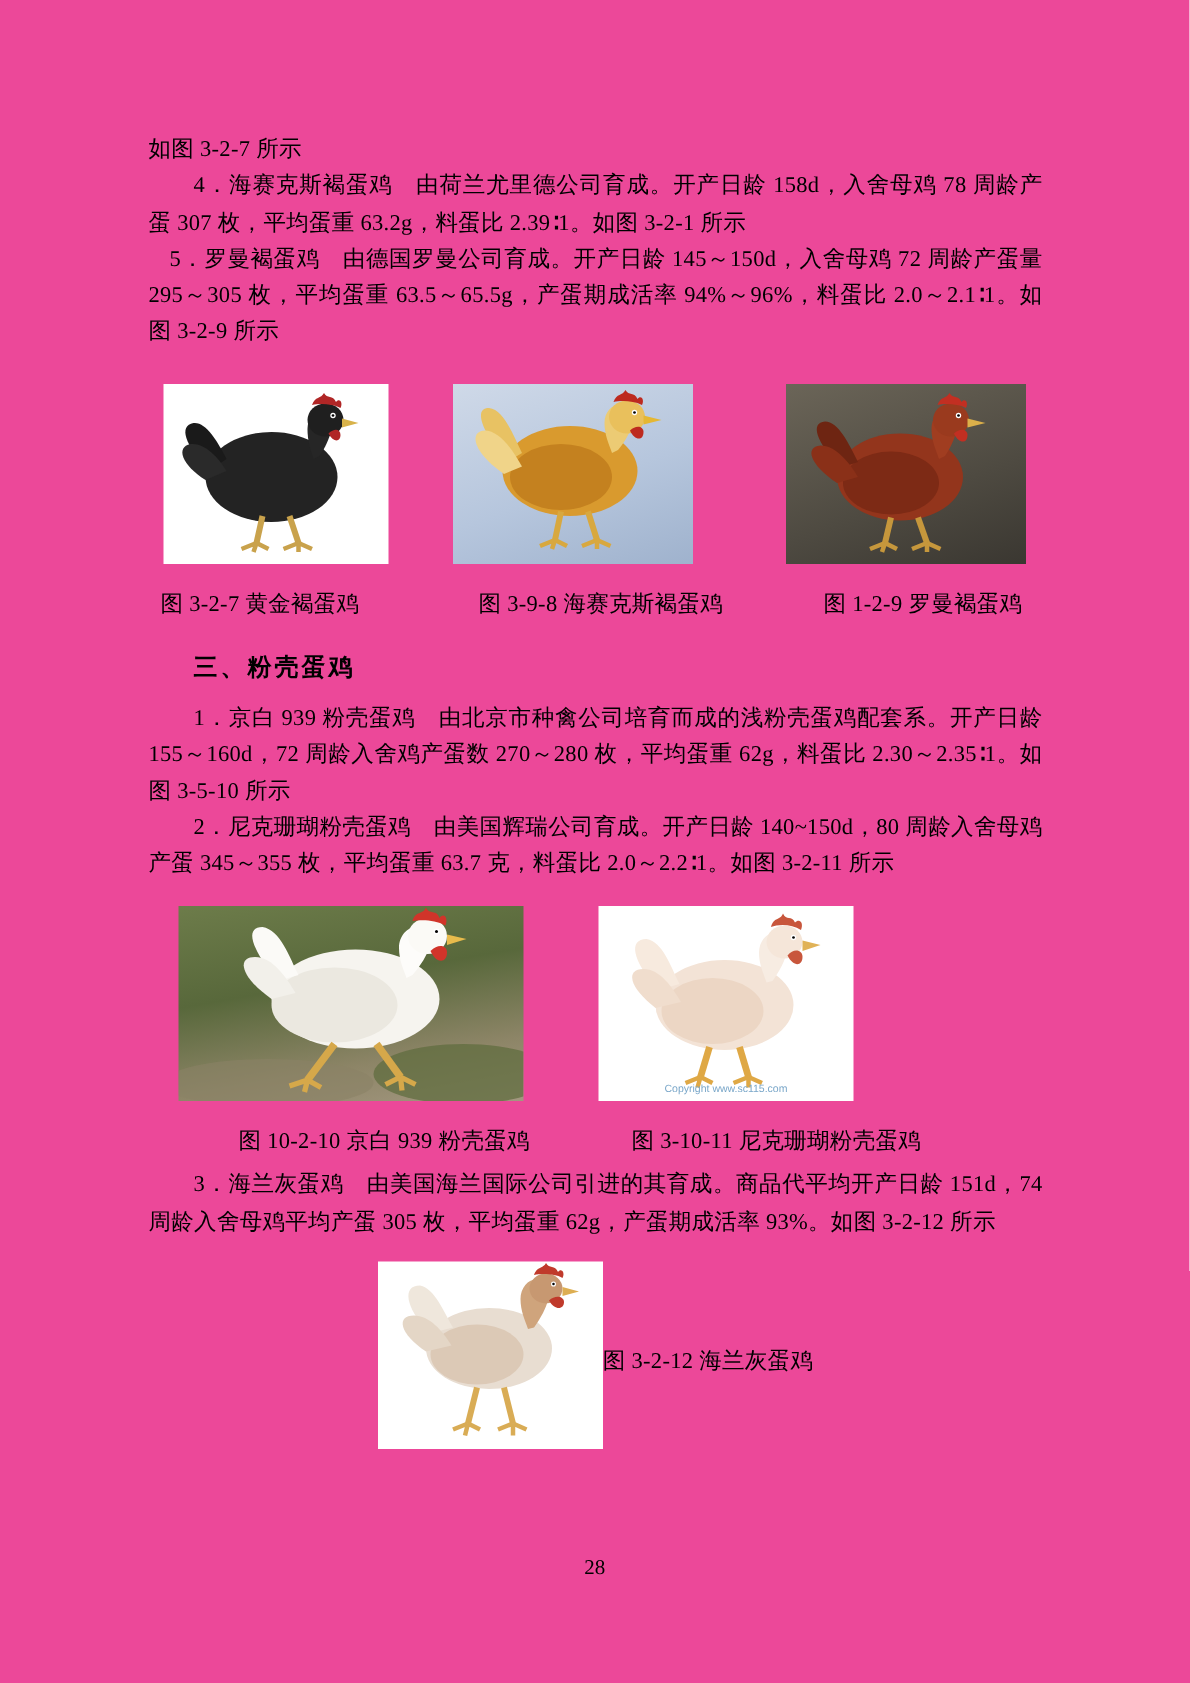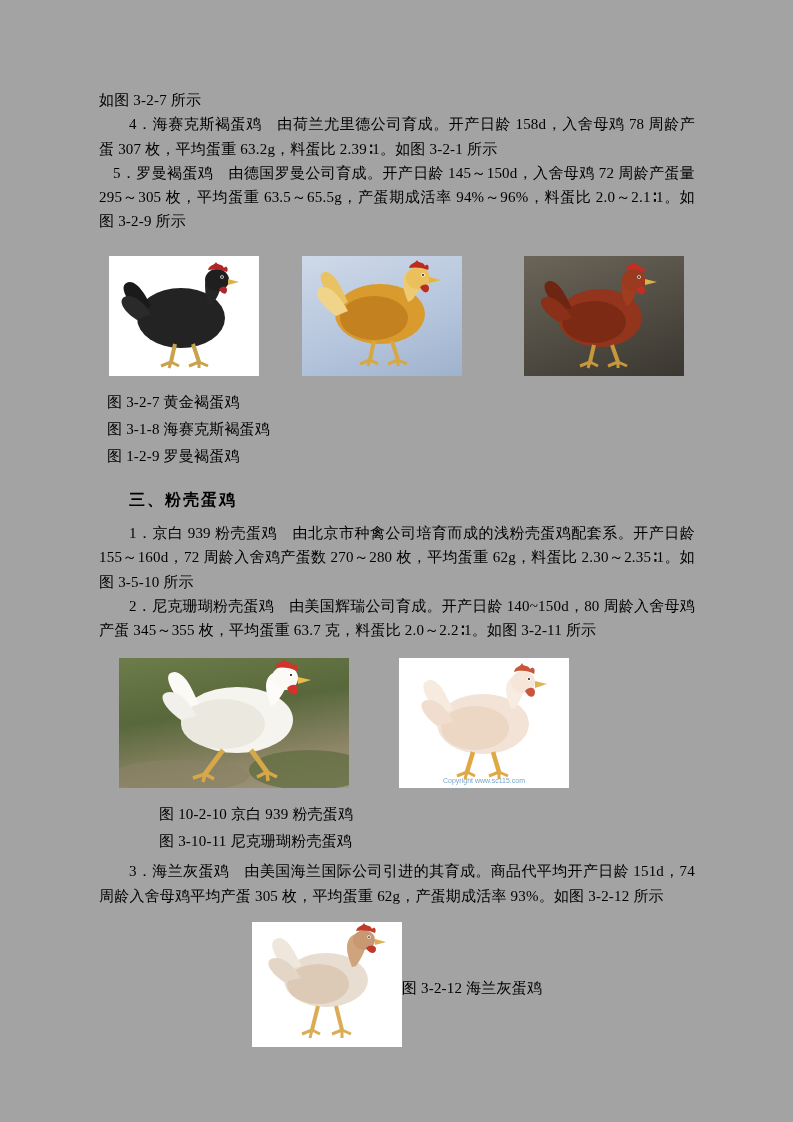--- a/index.html
+++ b/index.html
@@ -8,21 +8,21 @@
     background: #ffffff;
   }
   body {
     font-family: "Liberation Serif", "DejaVu Serif", serif;
     color: #000000;
   }
   .page {
     position: relative;
     width: 793px;
     height: 1122px;
-    background: #a3a3a3;
+    background: #ec4899;
     box-sizing: border-box;
     overflow: hidden;
   }
   .content {
     position: absolute;
     left: 99px;
     top: 88px;
     width: 596px;
   }
   p {
@@ -74,21 +74,20 @@
   .hen {
     position: absolute;
     left: 0; top: 0; right: 0; bottom: 0;
   }
   .hen svg { display: block; width: 100%; height: 100%; }
 
   .cap-row-1 {
     display: flex;
     margin-top: 9px;
     padding-left: 8px;
-    flex-direction: column;
   }
   .pagenum {
     position: absolute;
     left: 0;
     right: 0;
     top: 1038px;
     text-align: center;
     font-size: 14px;
   }
   .center-fig {
@@ -199,21 +198,21 @@
                 <path d="M94 106 L84 110 M94 106 L94 112 M94 106 L103 110" stroke="#c6973c" stroke-width="3" fill="none"></path>
               </g>
             </svg>
           </div>
         </div>
       </div>
     </div>
 
     <div class="cap-row-1">
       <div class="fig-caption" style="width:212px;">图 3-2-7 黄金褐蛋鸡</div>
-      <div class="fig-caption" style="width:230px;">图 3-1-8 海赛克斯褐蛋鸡</div>
+      <div class="fig-caption" style="width:230px;">图 3-9-8 海赛克斯褐蛋鸡</div>
       <div class="fig-caption">图 1-2-9 罗曼褐蛋鸡</div>
     </div>
 
     <div class="gap-lg"></div>
     <h2 class="heading">三、粉壳蛋鸡</h2>
     <div class="gap-sm"></div>
 
     <p class="indent1">1．京白 939 粉壳蛋鸡　由北京市种禽公司培育而成的浅粉壳蛋鸡配套系。开产日龄 155～160d，72 周龄入舍鸡产蛋数 270～280 枚，平均蛋重 62g，料蛋比 2.30～2.35∶1。如图 3-5-10 所示</p>
     <p class="indent1">2．尼克珊瑚粉壳蛋鸡　由美国辉瑞公司育成。开产日龄 140~150d，80 周龄入舍母鸡产蛋 345～355 枚，平均蛋重 63.7 克，料蛋比 2.0～2.2∶1。如图 3-2-11 所示</p>
 
@@ -312,13 +311,14 @@
               </g>
             </svg>
           </div>
         </div>
         <div class="fig-caption">图 3-2-12 海兰灰蛋鸡</div>
       </div>
     </div>
 
   </div>
 
+  <div class="pagenum">28</div>
 </div>
 
 </body></html>

